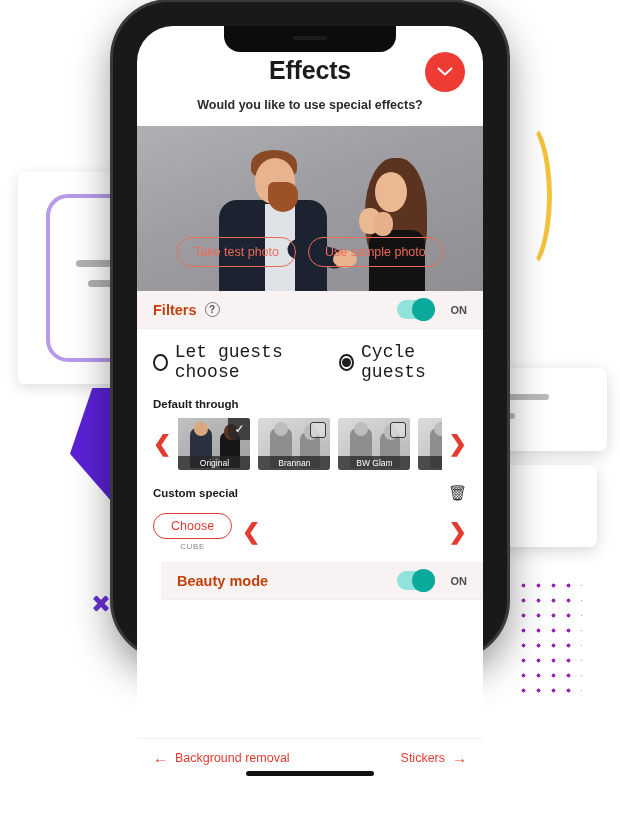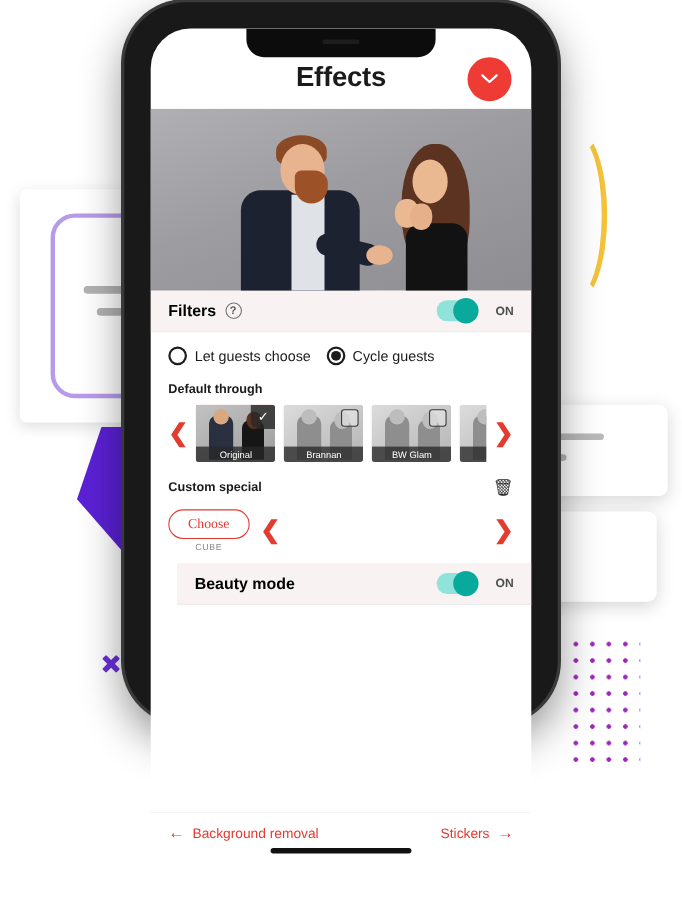--- a/index.html
+++ b/index.html
@@ -119,39 +119,39 @@
     border: 1.6px solid #ef6a58; color:#ef6a58; background: transparent;
     border-radius: 22px; padding: 7px 16px; font-size: 12.5px; cursor: pointer;
     font-family: "Liberation Sans", sans-serif; white-space:nowrap;
   }
 
   
   .sec-head {
     background:#f8f2f2; display:flex; align-items:center; gap:8px;
     padding: 9px 16px; border-bottom:1px solid #eee; flex:0 0 auto;
   }
-  .sec-title { font-size: 14.5px; font-weight:700; color:#000000; flex:0 0 auto; }
+  .sec-title { font-size: 14.5px; font-weight:700; color:#c2410c; flex:0 0 auto; }
   .help-icon {
     width:15px; height:15px; border-radius:50%; border:1.4px solid #777;
     font-size:10px; color:#555; display:flex; align-items:center; justify-content:center;
     font-weight:700; cursor:pointer;
   }
   .sec-spacer { flex:1; }
   .toggle { width:38px; height:19px; border-radius:11px; background:#8fe3da; position:relative; cursor:pointer; }
   .toggle .knob { position:absolute; right:0; top:-2px; width:23px; height:23px; border-radius:50%; background:#09a99b; }
   .toggle-label { font-size:11px; font-weight:700; color:#4d4d4d; margin-left:8px; }
 
   .body-pad { padding: 0 16px; }
 
   
   .radio-row { display:flex; align-items:center; gap:14px; padding: 13px 0 2px; }
   .radio { display:flex; align-items:center; gap:7px; cursor:pointer; }
   .rdot { width:17px; height:17px; border-radius:50%; border:2px solid #1d1d1d; display:flex; align-items:center; justify-content:center; }
   .rdot.on::after { content:""; width:9px; height:9px; border-radius:50%; background:#1d1d1d; }
-  .radio-label { font-size:13px; color:#1b1b1b; }
+  .radio-label { font-size:18px; color:#1b1b1b;font-family:Liberation Mono, monospace; }
 
   .sub-label { font-size:11.5px; font-weight:700; color:#1b1b1b; margin-top:14px; }
 
   
   .carousel { display:flex; align-items:center; gap:7px; margin-top: 8px; }
   .arrow { color:#e23b30; font-size:22px; font-weight:700; line-height:1; cursor:pointer; user-select:none; flex:0 0 auto; }
   .thumbs { display:flex; gap:8px; overflow:hidden; flex:1; }
   .thumb { position:relative; width:72px; height:52px; border-radius:3px; overflow:hidden; flex:0 0 auto; cursor:pointer; background:#c9c9c9; }
   .thumb.sel { outline:2.5px solid #ef3b30; outline-offset:-2.5px; }
   .thumb .tfill { position:absolute; inset:0; background: linear-gradient(150deg,#c2c2c2,#9d9d9d); }
@@ -180,21 +180,21 @@
   
   .custom-head { display:flex; align-items:center; margin-top:14px; }
   .custom-title { font-size:11.5px; font-weight:700; color:#1b1b1b; }
   .trash { margin-left:auto; cursor:pointer; font-size:15px; color:#2b2b2b; }
 
   .custom-row { display:flex; align-items:center; gap:10px; margin-top:10px; }
   .choose-wrap { display:flex; flex-direction:column; align-items:center; gap:3px; flex:0 0 auto; }
   .choose-btn {
     border:1.6px solid #e23b30; color:#e23b30; background:#fff;
     border-radius:16px; padding:5px 17px; font-size:12.5px; cursor:pointer;
-    font-family:Liberation Serif, serif;
+    font-family:Liberation Sans, sans-serif;
   }
   .cube-label { font-size:8px; color:#888; letter-spacing:.6px; }
   .custom-track { flex:1; height:40px; }
 
   
   .beauty-body { padding: 10px 16px 0; flex:1; }
   .beauty-desc { font-size:12.5px; color:#1b1b1b; }
   .slider-row { display:flex; align-items:center; gap:10px; margin-top:14px; }
   .slider { position:relative; flex:1; height:4px; background:#dcdcdc; border-radius:3px; cursor:pointer; }
   .slider .thumb-dot { position:absolute; left:50%; top:50%; transform:translate(-50%,-50%); width:22px; height:22px; border-radius:50%; background:#7d7d7d; }
@@ -232,20 +232,21 @@
   <div class="phone">
     <div class="screen">
       <div class="notch">
           <div class="spk"></div>
         </div>
 
       <div class="app">
 
         <div class="app-header">
           <div class="app-title">Effects</div>
+          <div class="app-sub">Would you like to use special effects?</div>
           <button class="collapse-btn">
             <svg width="16" height="10" viewBox="0 0 16 10">
               <path d="M1.5 1.5 L8 7.5 L14.5 1.5" stroke="#fff" stroke-width="2" fill="none" stroke-linecap="round" stroke-linejoin="round"></path>
             </svg>
           </button>
         </div>
 
         <div class="photo-wrap">
           <div class="photo-bg"></div>
           <div class="ph man-body"></div>
@@ -254,20 +255,24 @@
           <div class="ph man-head"></div>
           <div class="ph man-beard"></div>
           <div class="ph man-arm"></div>
           <div class="ph man-hand"></div>
           <div class="ph wm-hair"></div>
           <div class="ph wm-body"></div>
           <div class="ph wm-face"></div>
           <div class="ph wm-hand1"></div>
           <div class="ph wm-hand2"></div>
 
+          <div class="photo-actions">
+            <button class="pill-photo">Take test photo</button>
+            <button class="pill-photo">Use sample photo</button>
+          </div>
         </div>
 
         <div class="sec-head">
           <span class="sec-title">Filters</span>
           <span class="help-icon">?</span>
           <span class="sec-spacer"></span>
           <span class="toggle">
               <span class="knob"></span>
             </span>
           <span class="toggle-label">ON</span>

